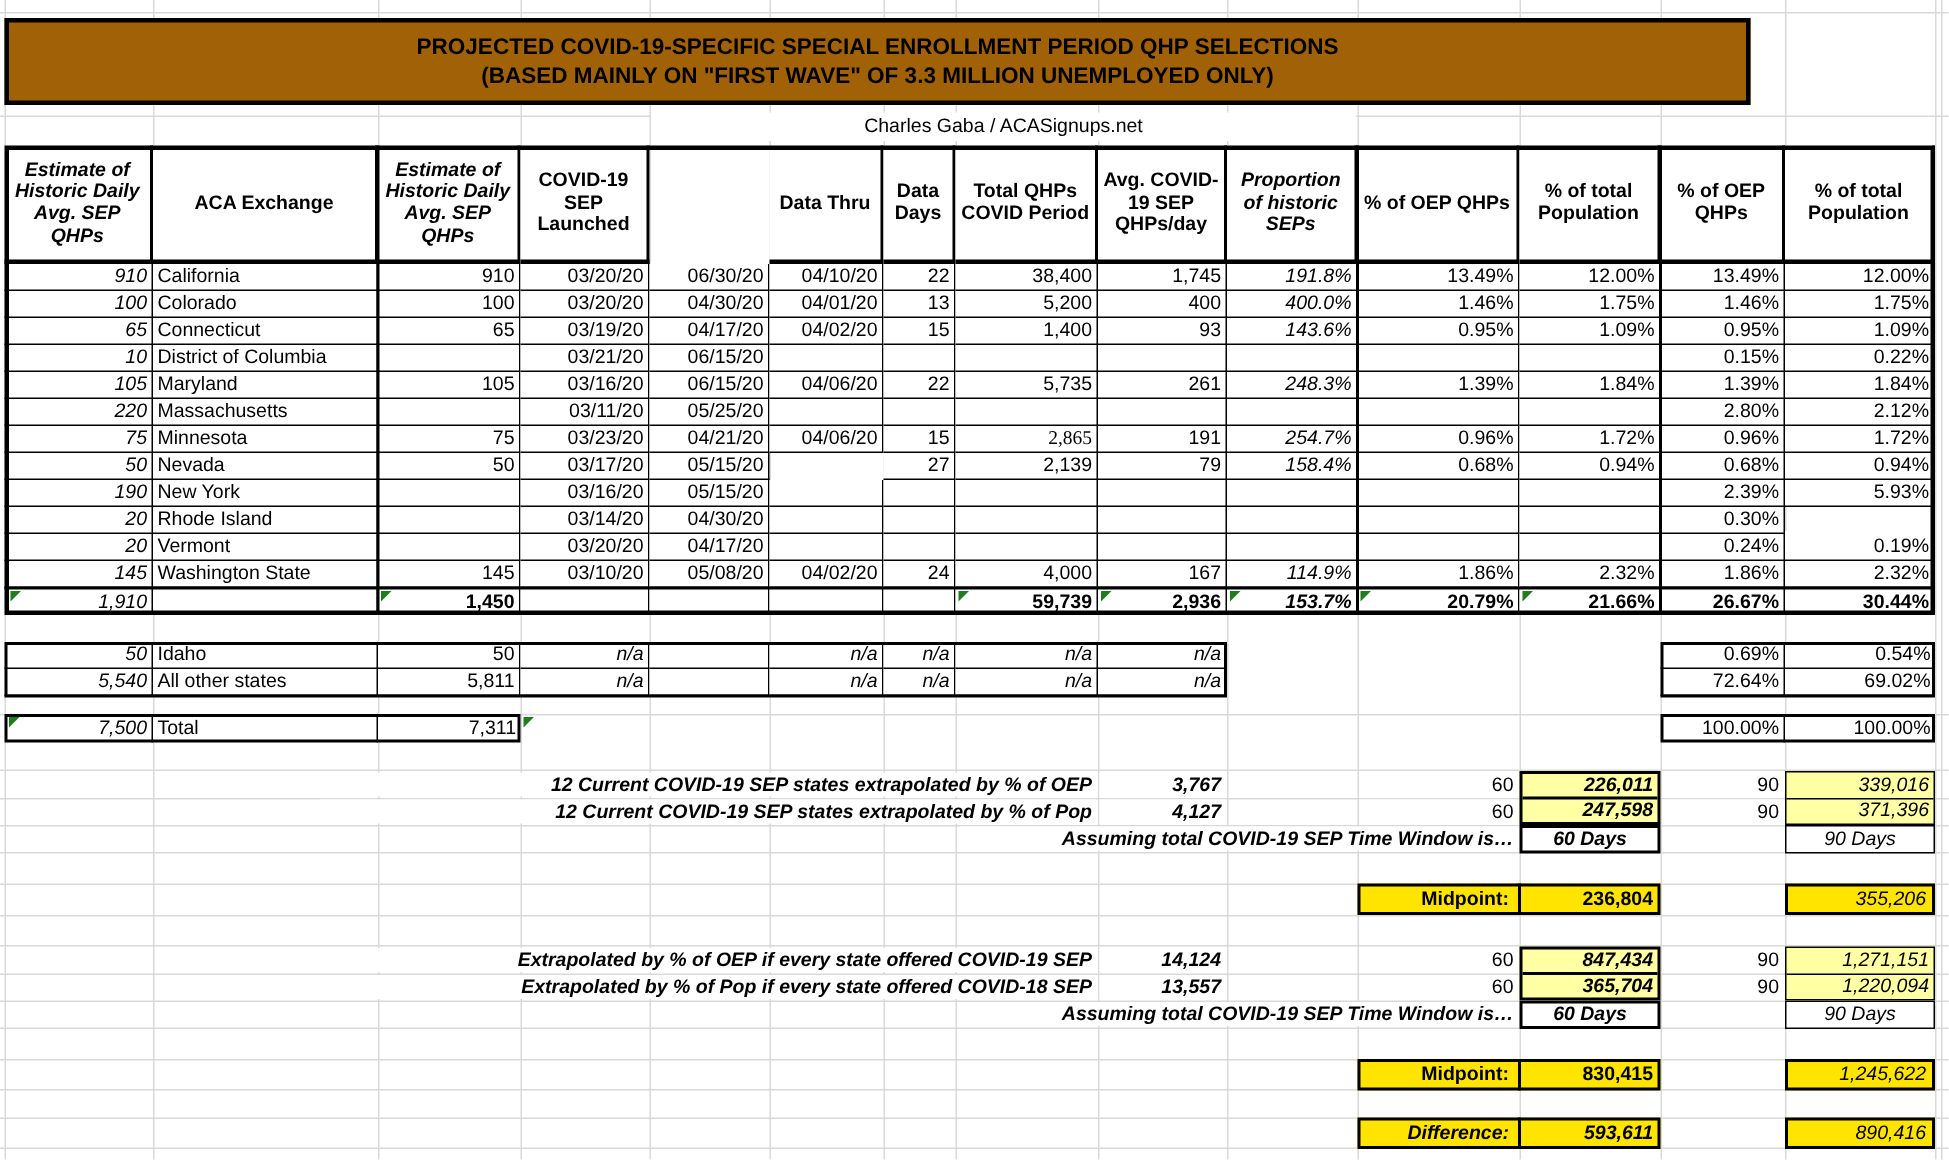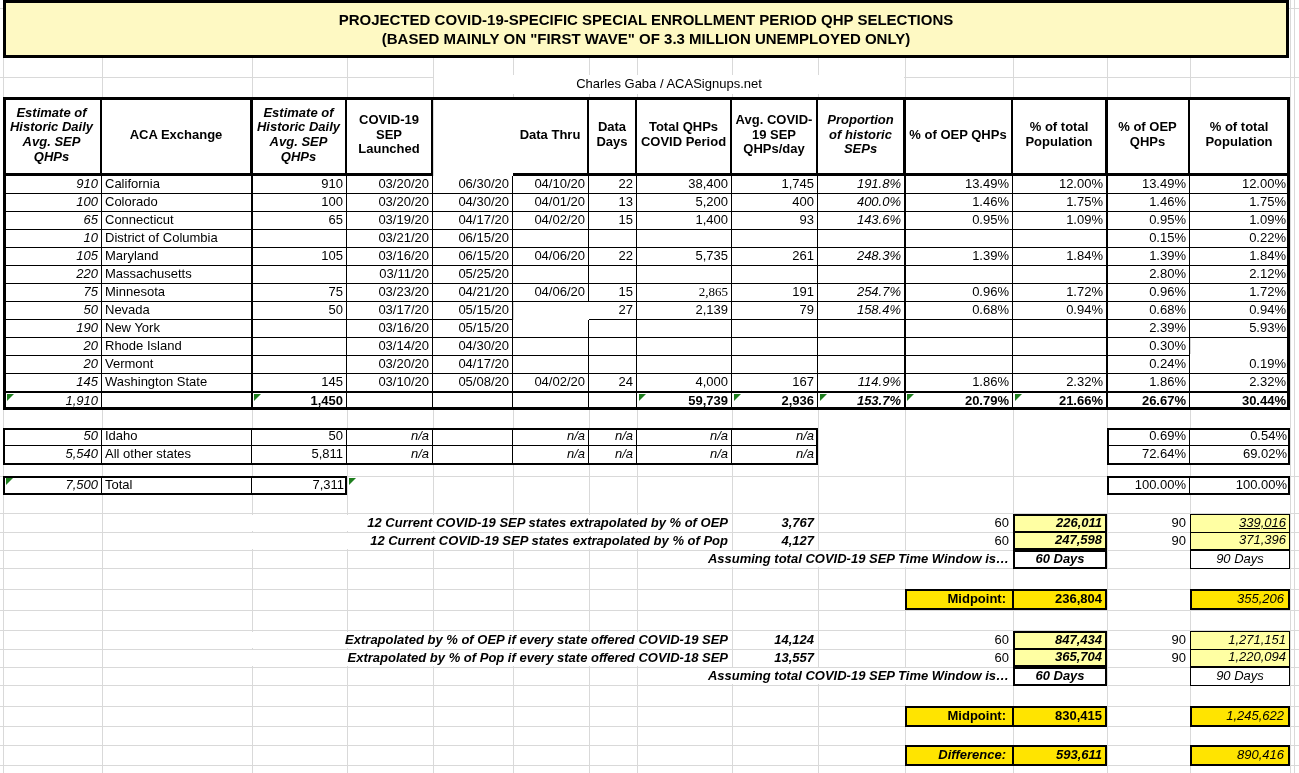--- a/index.html
+++ b/index.html
@@ -48,21 +48,21 @@
     <div class="line" style="left: 0px; top: 589px; width: 1299px; height: 1px; background: rgb(217, 217, 217);"></div>
     <div class="line" style="left: 0px; top: 610px; width: 1299px; height: 1px; background: rgb(217, 217, 217);"></div>
     <div class="line" style="left: 0px; top: 630px; width: 1299px; height: 1px; background: rgb(217, 217, 217);"></div>
     <div class="line" style="left: 0px; top: 649px; width: 1299px; height: 1px; background: rgb(217, 217, 217);"></div>
     <div class="line" style="left: 0px; top: 667px; width: 1299px; height: 1px; background: rgb(217, 217, 217);"></div>
     <div class="line" style="left: 0px; top: 685px; width: 1299px; height: 1px; background: rgb(217, 217, 217);"></div>
     <div class="line" style="left: 0px; top: 706px; width: 1299px; height: 1px; background: rgb(217, 217, 217);"></div>
     <div class="line" style="left: 0px; top: 726px; width: 1299px; height: 1px; background: rgb(217, 217, 217);"></div>
     <div class="line" style="left: 0px; top: 745px; width: 1299px; height: 1px; background: rgb(217, 217, 217);"></div>
     <div class="line" style="left: 0px; top: 765px; width: 1299px; height: 1px; background: rgb(217, 217, 217);"></div>
-    <div class="line" style="left: 3px; top: 0; width: 1286px; height: 58px; border: 3px solid rgb(0, 0, 0); background: #fef9c3; display: flex; flex-direction: column; align-items: center; justify-content: center; pointer-events: auto;">
+    <div class="line" style="left: 3px; top: 12px; width: 1164px; height: 58px; border: 3px solid rgb(0, 0, 0); background: #a16207; display: flex; flex-direction: column; align-items: center; justify-content: center; pointer-events: auto;">
       <div class="titleline">PROJECTED COVID-19-SPECIFIC SPECIAL ENROLLMENT PERIOD QHP SELECTIONS</div>
       <div class="titleline">(BASED MAINLY ON "FIRST WAVE" OF 3.3 MILLION UNEMPLOYED ONLY)</div>
     </div>
     <div class="cell c" style="left: 434px; top: 75px; width: 470px; height: 19px;">Charles Gaba / ACASignups.net</div>
     <div class="cell wrap c b i" style="left: 3px; top: 97px; width: 99px; height: 79px; border-right: 2px solid rgb(0, 0, 0); border-bottom: 3px solid rgb(0, 0, 0);">Estimate of Historic Daily Avg. SEP QHPs</div>
     <div class="cell wrap c b" style="left: 102px; top: 97px; width: 150px; height: 79px; border-right: 2px solid rgb(0, 0, 0); border-bottom: 3px solid rgb(0, 0, 0);">ACA Exchange</div>
     <div class="cell wrap c b i" style="left: 252px; top: 97px; width: 95px; height: 79px; border-right: 2px solid rgb(0, 0, 0); border-bottom: 3px solid rgb(0, 0, 0);">Estimate of Historic Daily Avg. SEP QHPs</div>
     <div class="cell wrap c b" style="left: 347px; top: 97px; width: 86px; height: 79px; border-right: 2px solid rgb(0, 0, 0); border-bottom: 3px solid rgb(0, 0, 0);">COVID-19 SEP Launched</div>
     <div class="cell wrap c b" style="left: 513px; top: 97px; width: 76px; height: 79px; border-right: 2px solid rgb(0, 0, 0); border-bottom: 3px solid rgb(0, 0, 0);">Data Thru</div>
     <div class="cell wrap c b" style="left: 589px; top: 97px; width: 48px; height: 79px; border-right: 2px solid rgb(0, 0, 0); border-bottom: 3px solid rgb(0, 0, 0);">Data Days</div>
@@ -306,21 +306,21 @@
     <div class="cell r" style="left: 1108px; top: 515px; width: 81px; height: 16px;">90</div>
     <div class="cell r b i" style="left: 213px; top: 533px; width: 518px; height: 16px;">12 Current COVID-19 SEP states extrapolated by % of Pop</div>
     <div class="cell r b i" style="left: 733px; top: 533px; width: 84px; height: 16px;">4,127</div>
     <div class="cell r" style="left: 906px; top: 533px; width: 106px; height: 16px;">60</div>
     <div class="cell r" style="left: 1108px; top: 533px; width: 81px; height: 16px;">90</div>
     <div class="line" style="left: 1013px; top: 514px; width: 94px; height: 36px; border: 2px solid rgb(0, 0, 0); background: rgb(255, 255, 163);"></div>
     <div class="cell r b i" style="left: 1015px; top: 516px; width: 90px; height: 15px; background: transparent;">226,011</div>
     <div class="cell r b i" style="left: 1015px; top: 533px; width: 90px; height: 15px; background: transparent;">247,598</div>
     <div class="line" style="left: 1015px; top: 531px; width: 90px; height: 2px; background: rgb(0, 0, 0);"></div>
     <div class="line" style="left: 1190px; top: 514px; width: 100px; height: 36px; border: 1px solid rgb(0, 0, 0); background: rgb(255, 255, 163);"></div>
-    <div class="cell r i" style="left: 1191px; top: 515px; width: 98px; height: 16px; background: transparent; text-decoration: underline;">339,016</div>
+    <div class="cell r i" style="left: 1191px; top: 515px; width: 98px; height: 16px; background: transparent;">339,016</div>
     <div class="cell r i" style="left: 1191px; top: 533px; width: 98px; height: 15px; background: transparent;">371,396</div>
     <div class="line" style="left: 1191px; top: 532px; width: 98px; height: 1px; background: rgb(0, 0, 0);"></div>
     <div class="cell r b i" style="left: 640px; top: 551px; width: 372px; height: 16px;">Assuming total COVID-19 SEP Time Window is…</div>
     <div class="cell c b i" style="left: 1013px; top: 550px; width: 94px; height: 19px; border: 2px solid rgb(0, 0, 0);">60 Days</div>
     <div class="cell c i" style="left: 1190px; top: 550px; width: 100px; height: 19px; border: 1px solid rgb(0, 0, 0);">90 Days</div>
     <div class="line" style="left: 905px; top: 589px; width: 202px; height: 21px; border: 2px solid rgb(0, 0, 0); background: rgb(255, 228, 0);"></div>
     <div class="line" style="left: 1012px; top: 589px; width: 2px; height: 21px; background: rgb(0, 0, 0);"></div>
     <div class="cell r b" style="left: 907px; top: 591px; width: 102px; height: 17px; background: transparent;">Midpoint:</div>
     <div class="cell r b" style="left: 1015px; top: 591px; width: 90px; height: 17px; background: transparent;">236,804</div>
     <div class="line" style="left: 1190px; top: 589px; width: 100px; height: 21px; border: 2px solid rgb(0, 0, 0); background: rgb(255, 228, 0);"></div>

